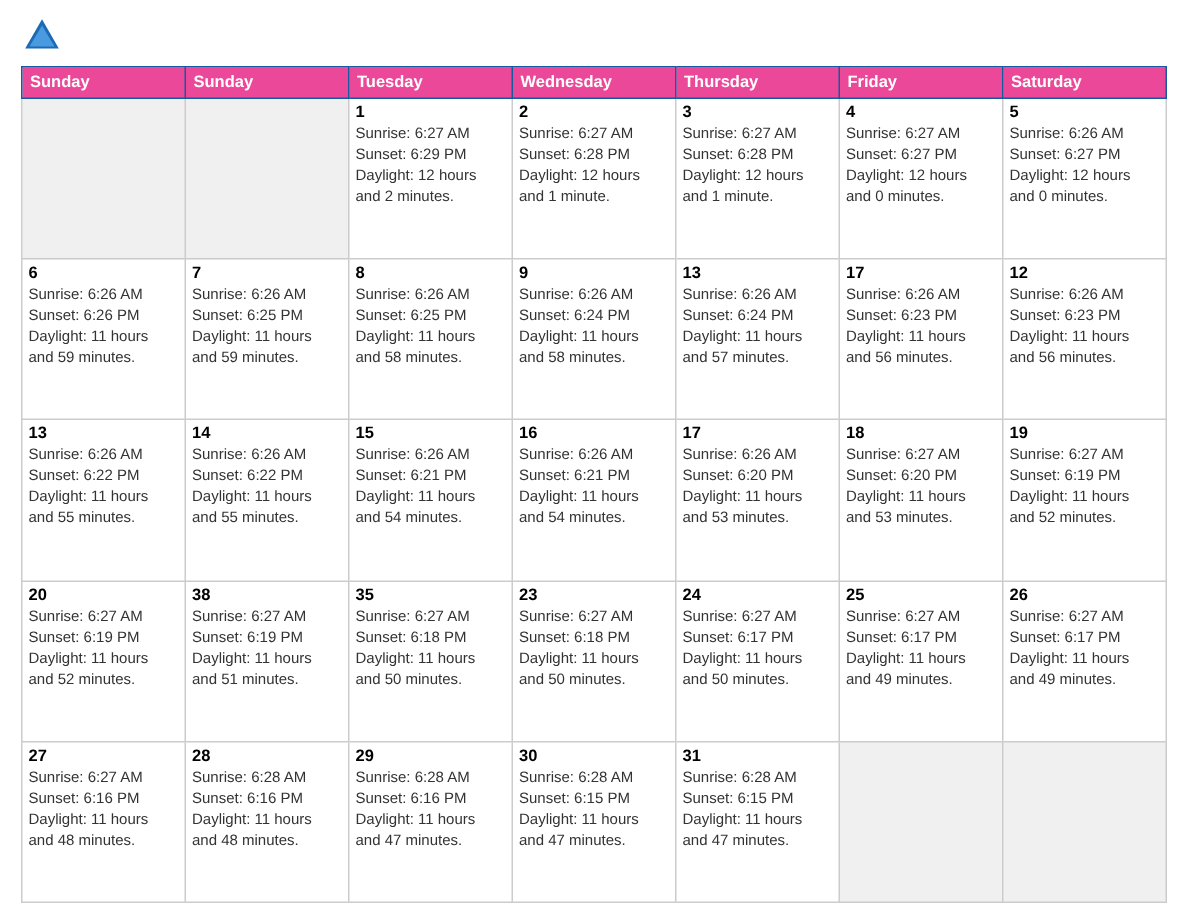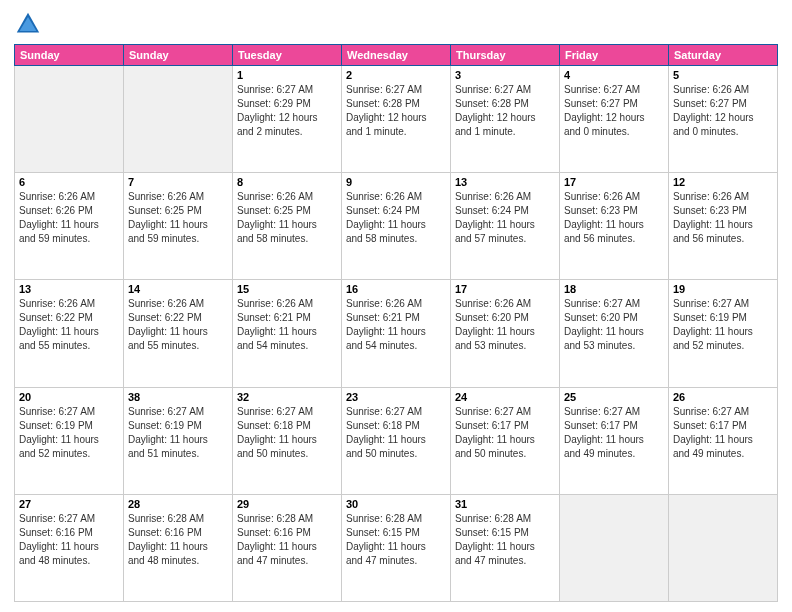--- a/index.html
+++ b/index.html
@@ -283,21 +283,21 @@
 and 52 minutes.</div>
           </td>
           <td>
             <span class="day-num">38</span>
             <div class="day-info" style="white-space: pre-line;">Sunrise: 6:27 AM
 Sunset: 6:19 PM
 Daylight: 11 hours
 and 51 minutes.</div>
           </td>
           <td>
-            <span class="day-num">32</span>
+            <span class="day-num">35</span>
             <div class="day-info" style="white-space: pre-line;">Sunrise: 6:27 AM
 Sunset: 6:18 PM
 Daylight: 11 hours
 and 50 minutes.</div>
           </td>
           <td>
             <span class="day-num">23</span>
             <div class="day-info" style="white-space: pre-line;">Sunrise: 6:27 AM
 Sunset: 6:18 PM
 Daylight: 11 hours

